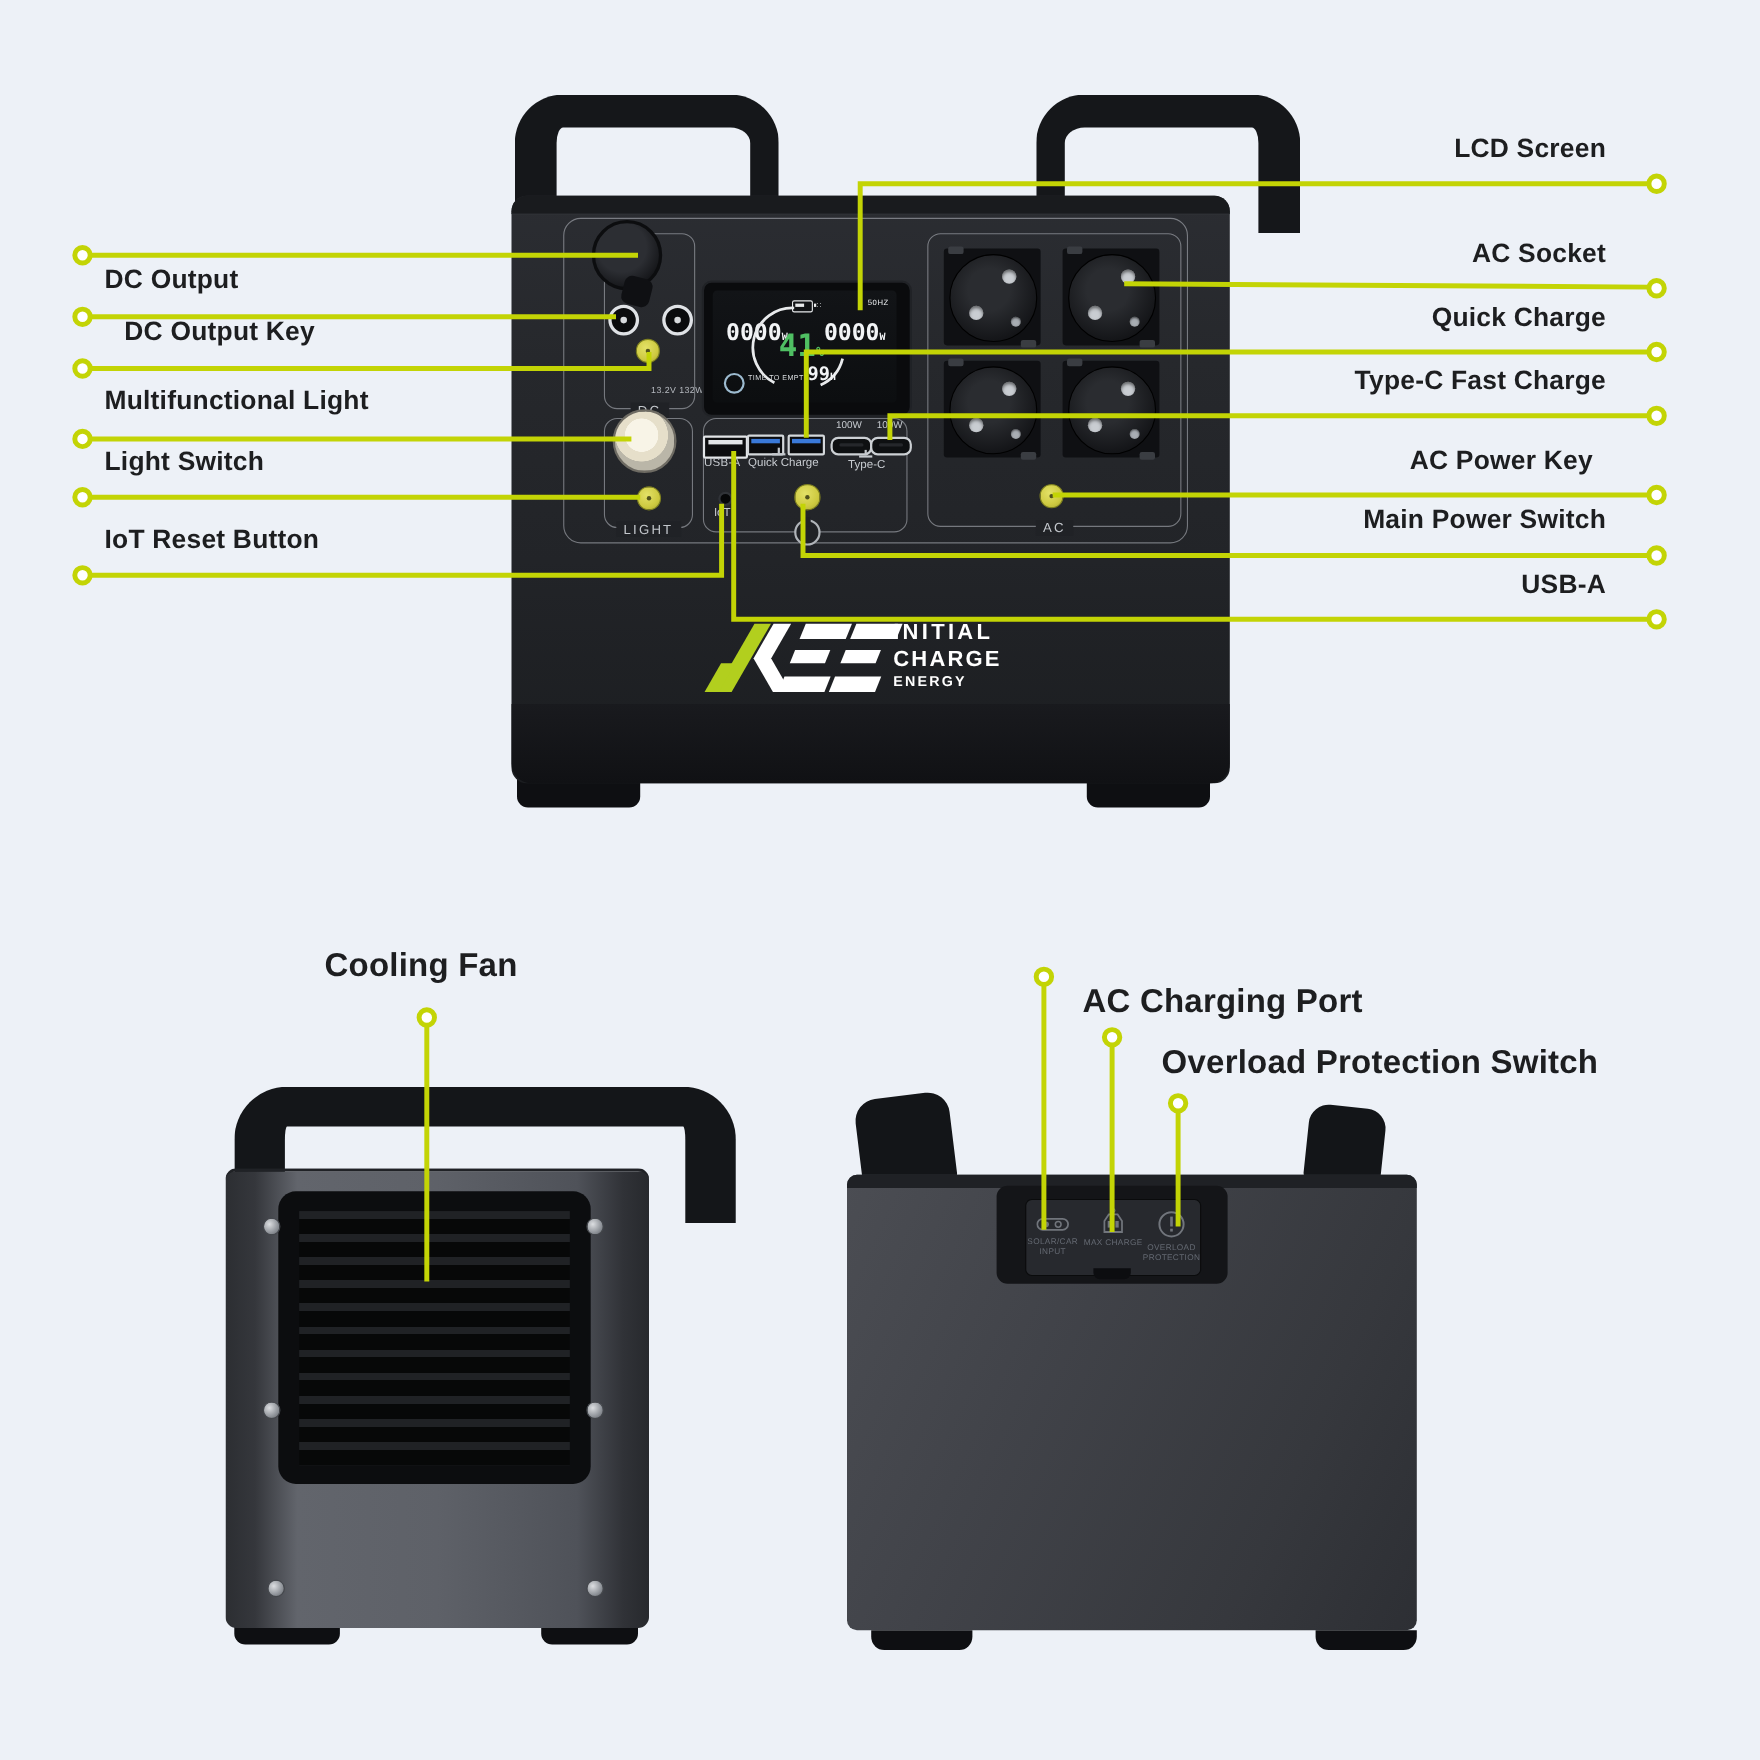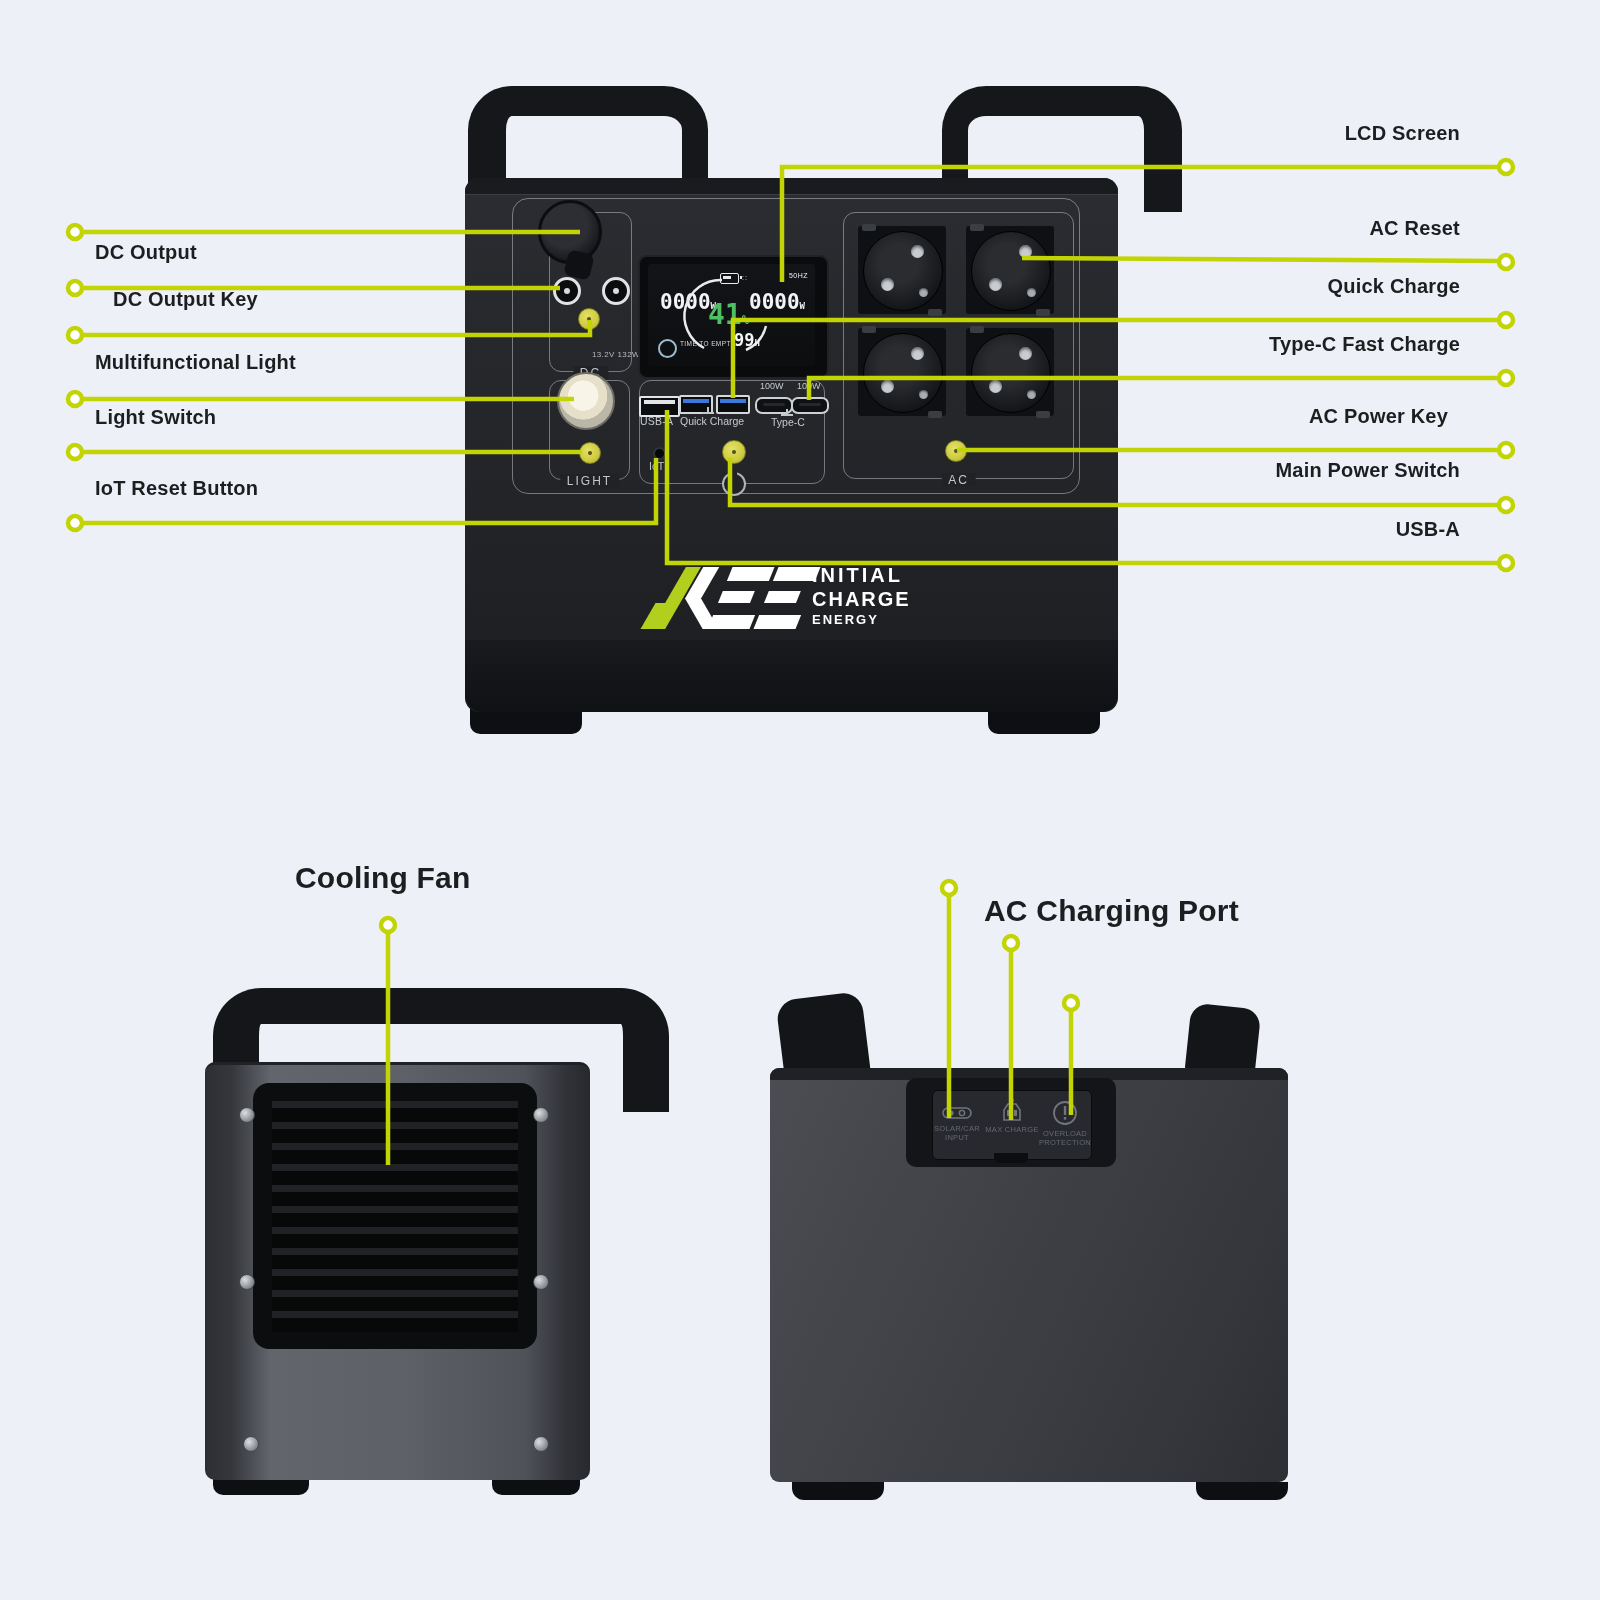--- a/index.html
+++ b/index.html
@@ -1,21 +1,21 @@
 <!DOCTYPE html>
 <html><head>
 <meta charset="utf-8">
 <style>
   html,body{margin:0;padding:0;}
   body{font-family:"Liberation Sans", sans-serif; background:#e9eef5;}
   .canvas{position:relative;width:1600px;height:1600px;background:#edf1f7;overflow:hidden;}
   .abs{position:absolute;}
 
   
-  .callout-label{position:absolute;font-weight:bold;font-size:20px;color:#1d1e20;white-space:nowrap;letter-spacing:.2px;}
+  .callout-label{position:absolute;font-weight:bold;font-size:24px;color:#1d1e20;white-space:nowrap;letter-spacing:.2px;}
   .callout-label.right{text-align:right;}
 
   
   svg.lines{position:absolute;left:0;top:0;width:1600px;height:1600px;pointer-events:none;z-index:60;}
   svg.lines polyline{fill:none;stroke:#c3d405;stroke-width:4.5;}
   svg.lines circle{fill:#ffffff;stroke:#c3d405;stroke-width:4.5;}
 
   
   .front-body{left:465px;top:178px;width:653px;height:534px;border-radius:14px;
     background:linear-gradient(180deg,#2b2d32 0%,#26282c 28%,#222428 62%,#1b1d20 100%);z-index:10;}
@@ -304,29 +304,30 @@
     <span class="nm">OVERLOAD PROTECTION</span>
   </div>
 
   <div class="callout-label" style="left:95px;top:241px;">DC Output</div>
   <div class="callout-label" style="left:113px;top:288px;">DC Output Key</div>
   <div class="callout-label" style="left:95px;top:351px;">Multifunctional Light</div>
   <div class="callout-label" style="left:95px;top:406px;">Light Switch</div>
   <div class="callout-label" style="left:95px;top:477px;">IoT Reset Button</div>
 
   <div class="callout-label right" style="right:140px;top:122px;">LCD Screen</div>
-  <div class="callout-label right" style="right:140px;top:217px;">AC Reset</div>
+  <div class="callout-label right" style="right:140px;top:217px;">AC Socket</div>
   <div class="callout-label right" style="right:140px;top:275px;">Quick Charge</div>
   <div class="callout-label right" style="right:140px;top:333px;">Type-C Fast Charge</div>
   <div class="callout-label right" style="right:152px;top:405px;">AC Power Key</div>
   <div class="callout-label right" style="right:140px;top:459px;">Main Power Switch</div>
   <div class="callout-label right" style="right:140px;top:518px;">USB-A</div>
 
   <div class="callout-label bottom-label" style="left:295px;top:861px;">Cooling Fan</div>
   <div class="callout-label bottom-label" style="left:984px;top:894px;">AC Charging Port</div>
+  <div class="callout-label bottom-label" style="left:1056px;top:949px;">Overload Protection Switch</div>
 
   <svg class="lines" viewBox="0 0 1600 1600">
     <polyline points="82,232 580,232"></polyline>
     <polyline points="82,288 560,288"></polyline>
     <polyline points="82,335 590,335 590,320"></polyline>
     <polyline points="82,399 574,399"></polyline>
     <polyline points="82,452 582,452"></polyline>
     <polyline points="82,523 656,523 656,458"></polyline>
     <polyline points="1499,167 782,167 782,282"></polyline>
     <polyline points="1499,261 1022,258"></polyline>

